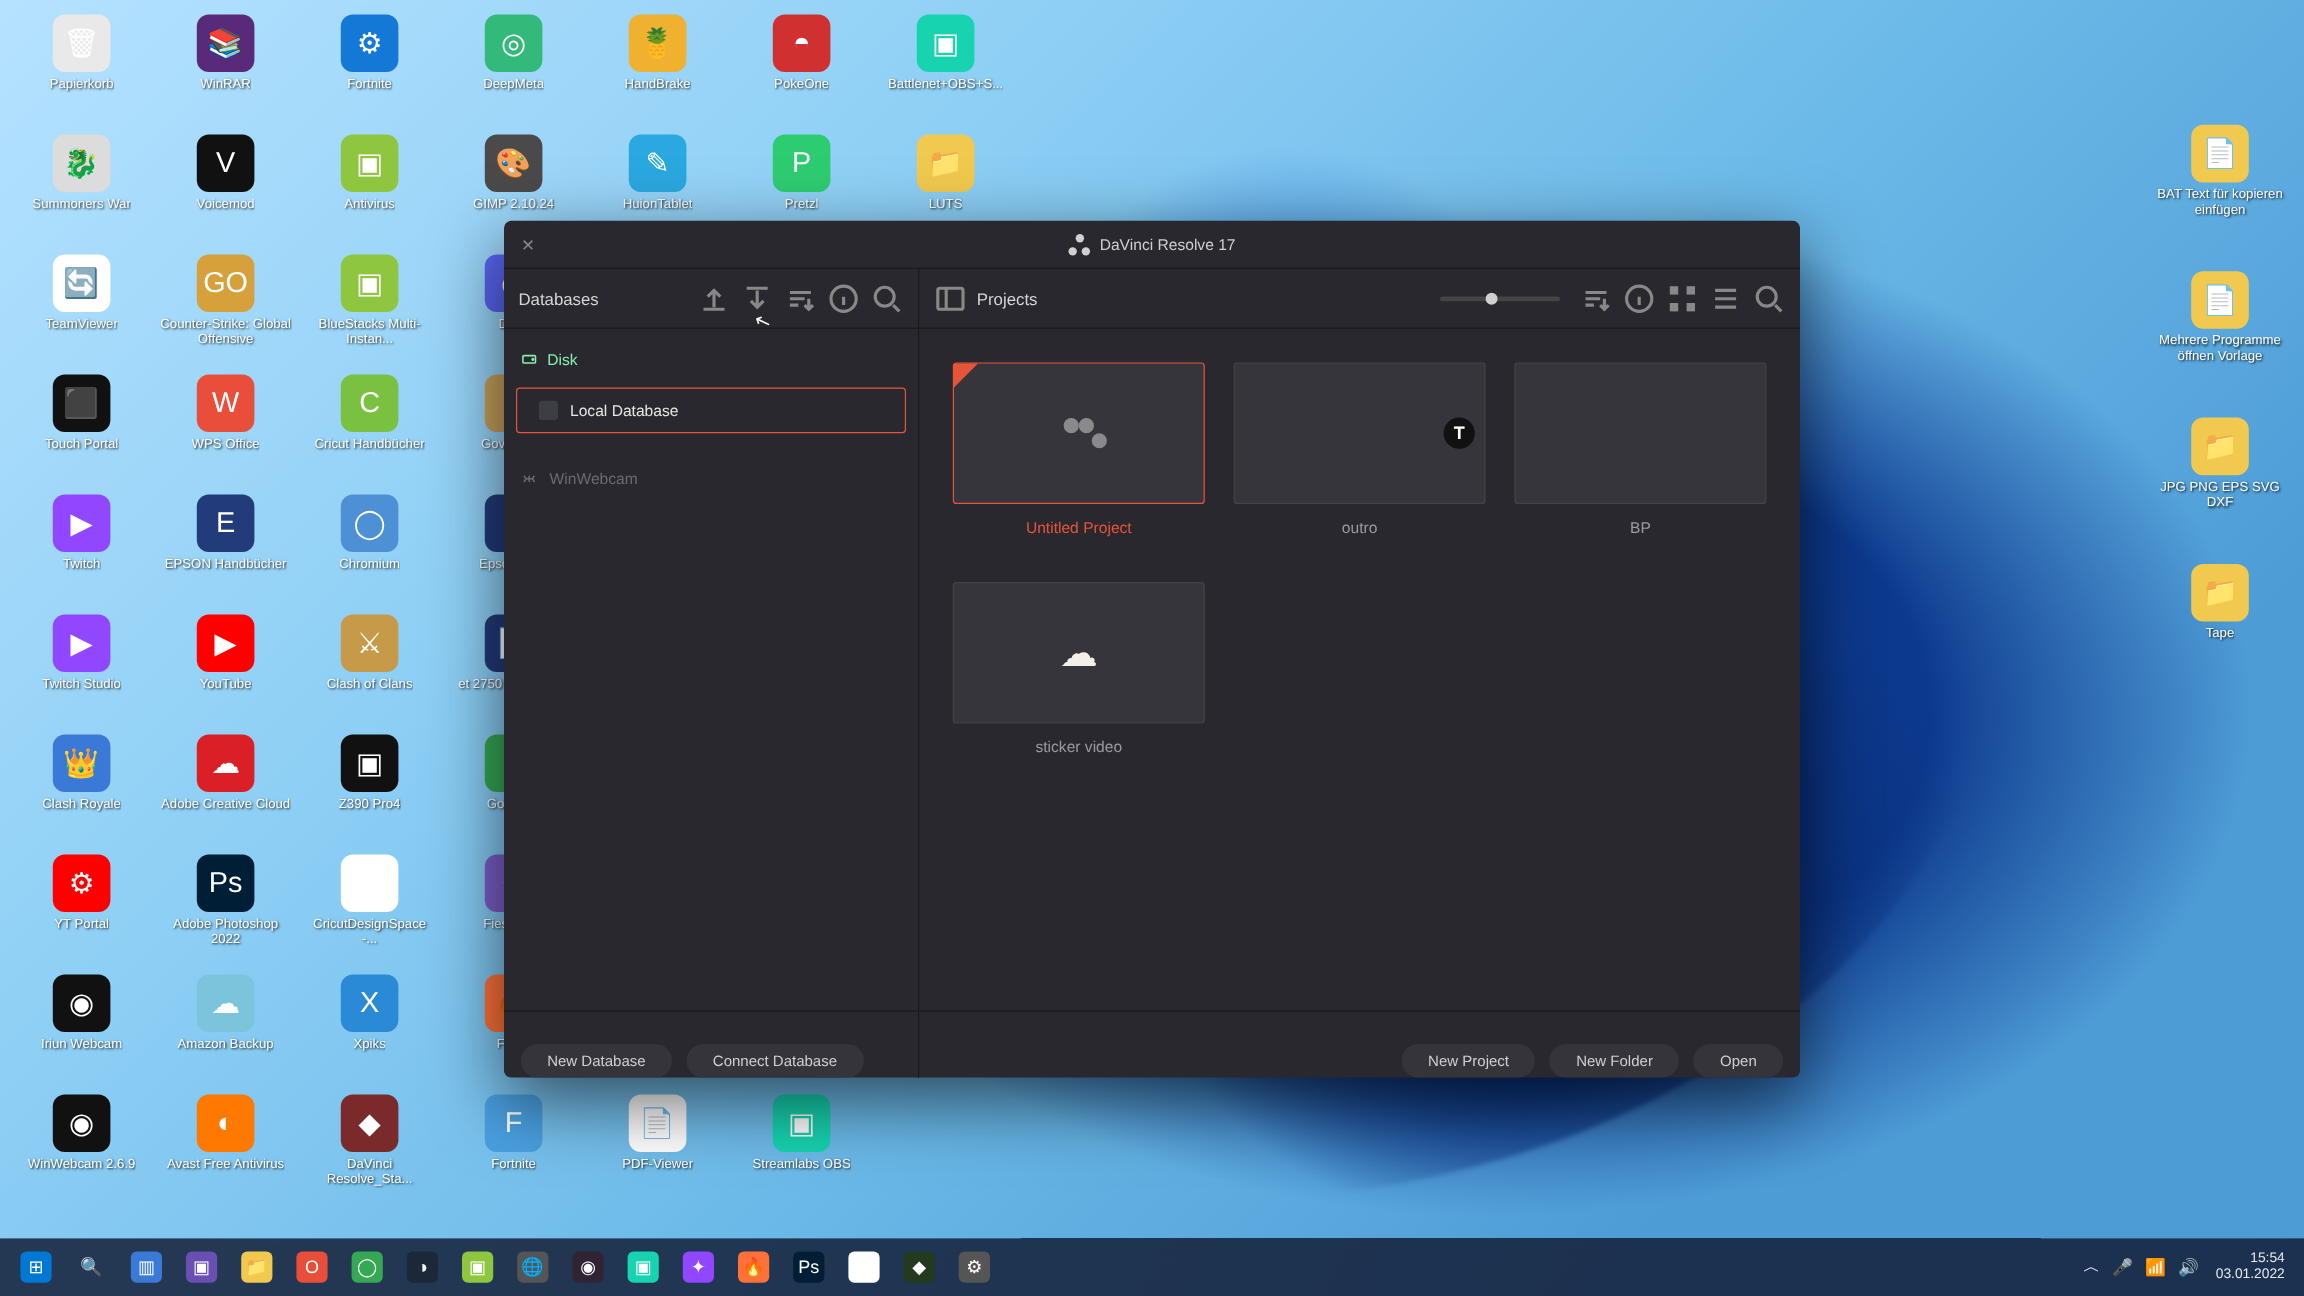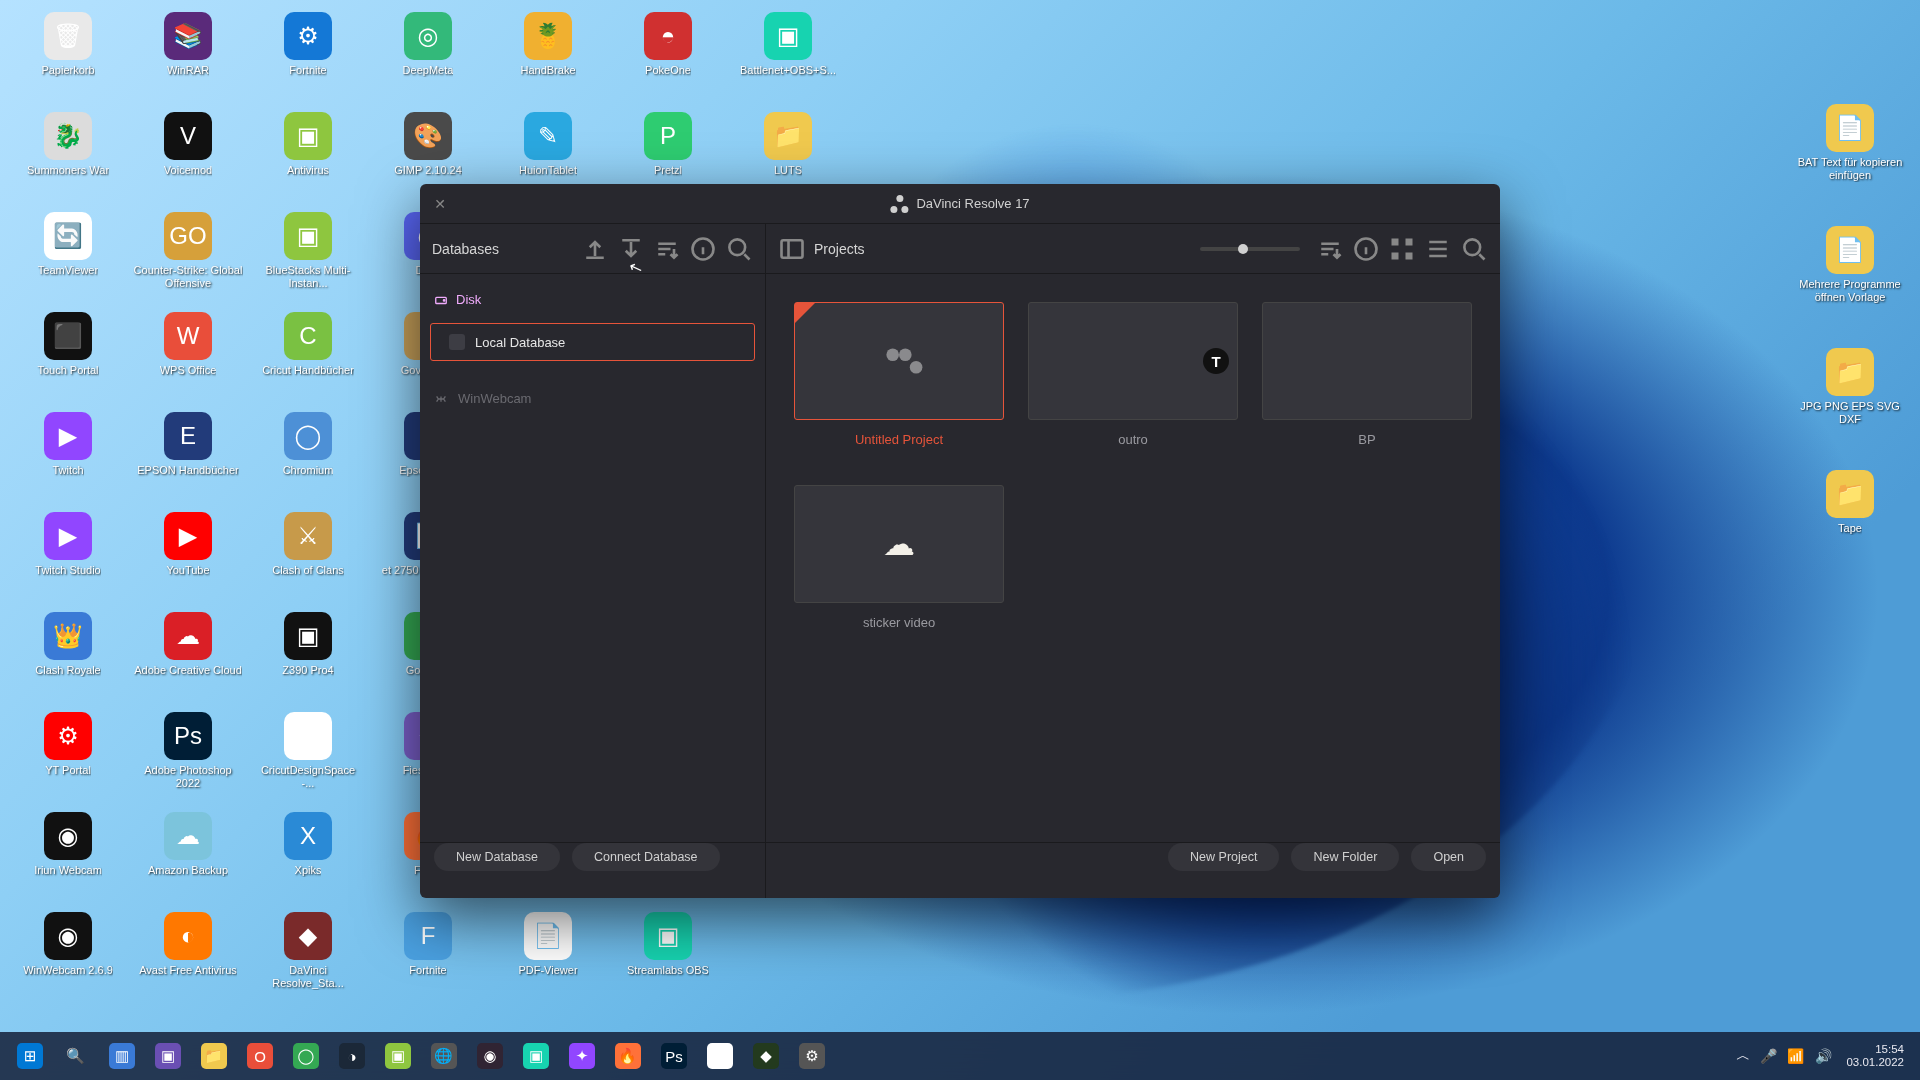--- a/index.html
+++ b/index.html
@@ -157,24 +157,24 @@
   height: 28px;
   display: flex;
   align-items: center;
   justify-content: center;
   color: #888;
   cursor: pointer;
 }
 .db-list { padding: 12px 10px; flex: 1; }
 .db-group {
   display: flex;
-  align-items: center;
+  align-items: flex-start;
   gap: 8px;
   padding: 6px 4px;
-  color: #f0abfc;
+  color: #86efac;
   font-size: 13px;
 }
 .db-group svg { width: 14px; height: 14px; }
 .db-item {
   margin-top: 10px;
   padding: 10px 18px;
   border: 1.5px solid #e6543a;
   border-radius: 3px;
   color: #e6e6e6;
   display: flex;
@@ -256,21 +256,21 @@
   height: 10px;
   border-radius: 50%;
   background: #d0d0d0;
   left: 38%;
 }
 
 .buttonbar {
   height: 56px;
   border-top: 1px solid #1a1a1d;
   display: flex;
-  align-items: flex-start;
+  align-items: flex-end;
   padding: 0 14px;
   gap: 12px;
 }
 .btn {
   padding: 7px 22px;
   background: #34343a;
   border-radius: 16px;
   font-size: 12.5px;
   color: #d0d0d0;
   cursor: pointer;

